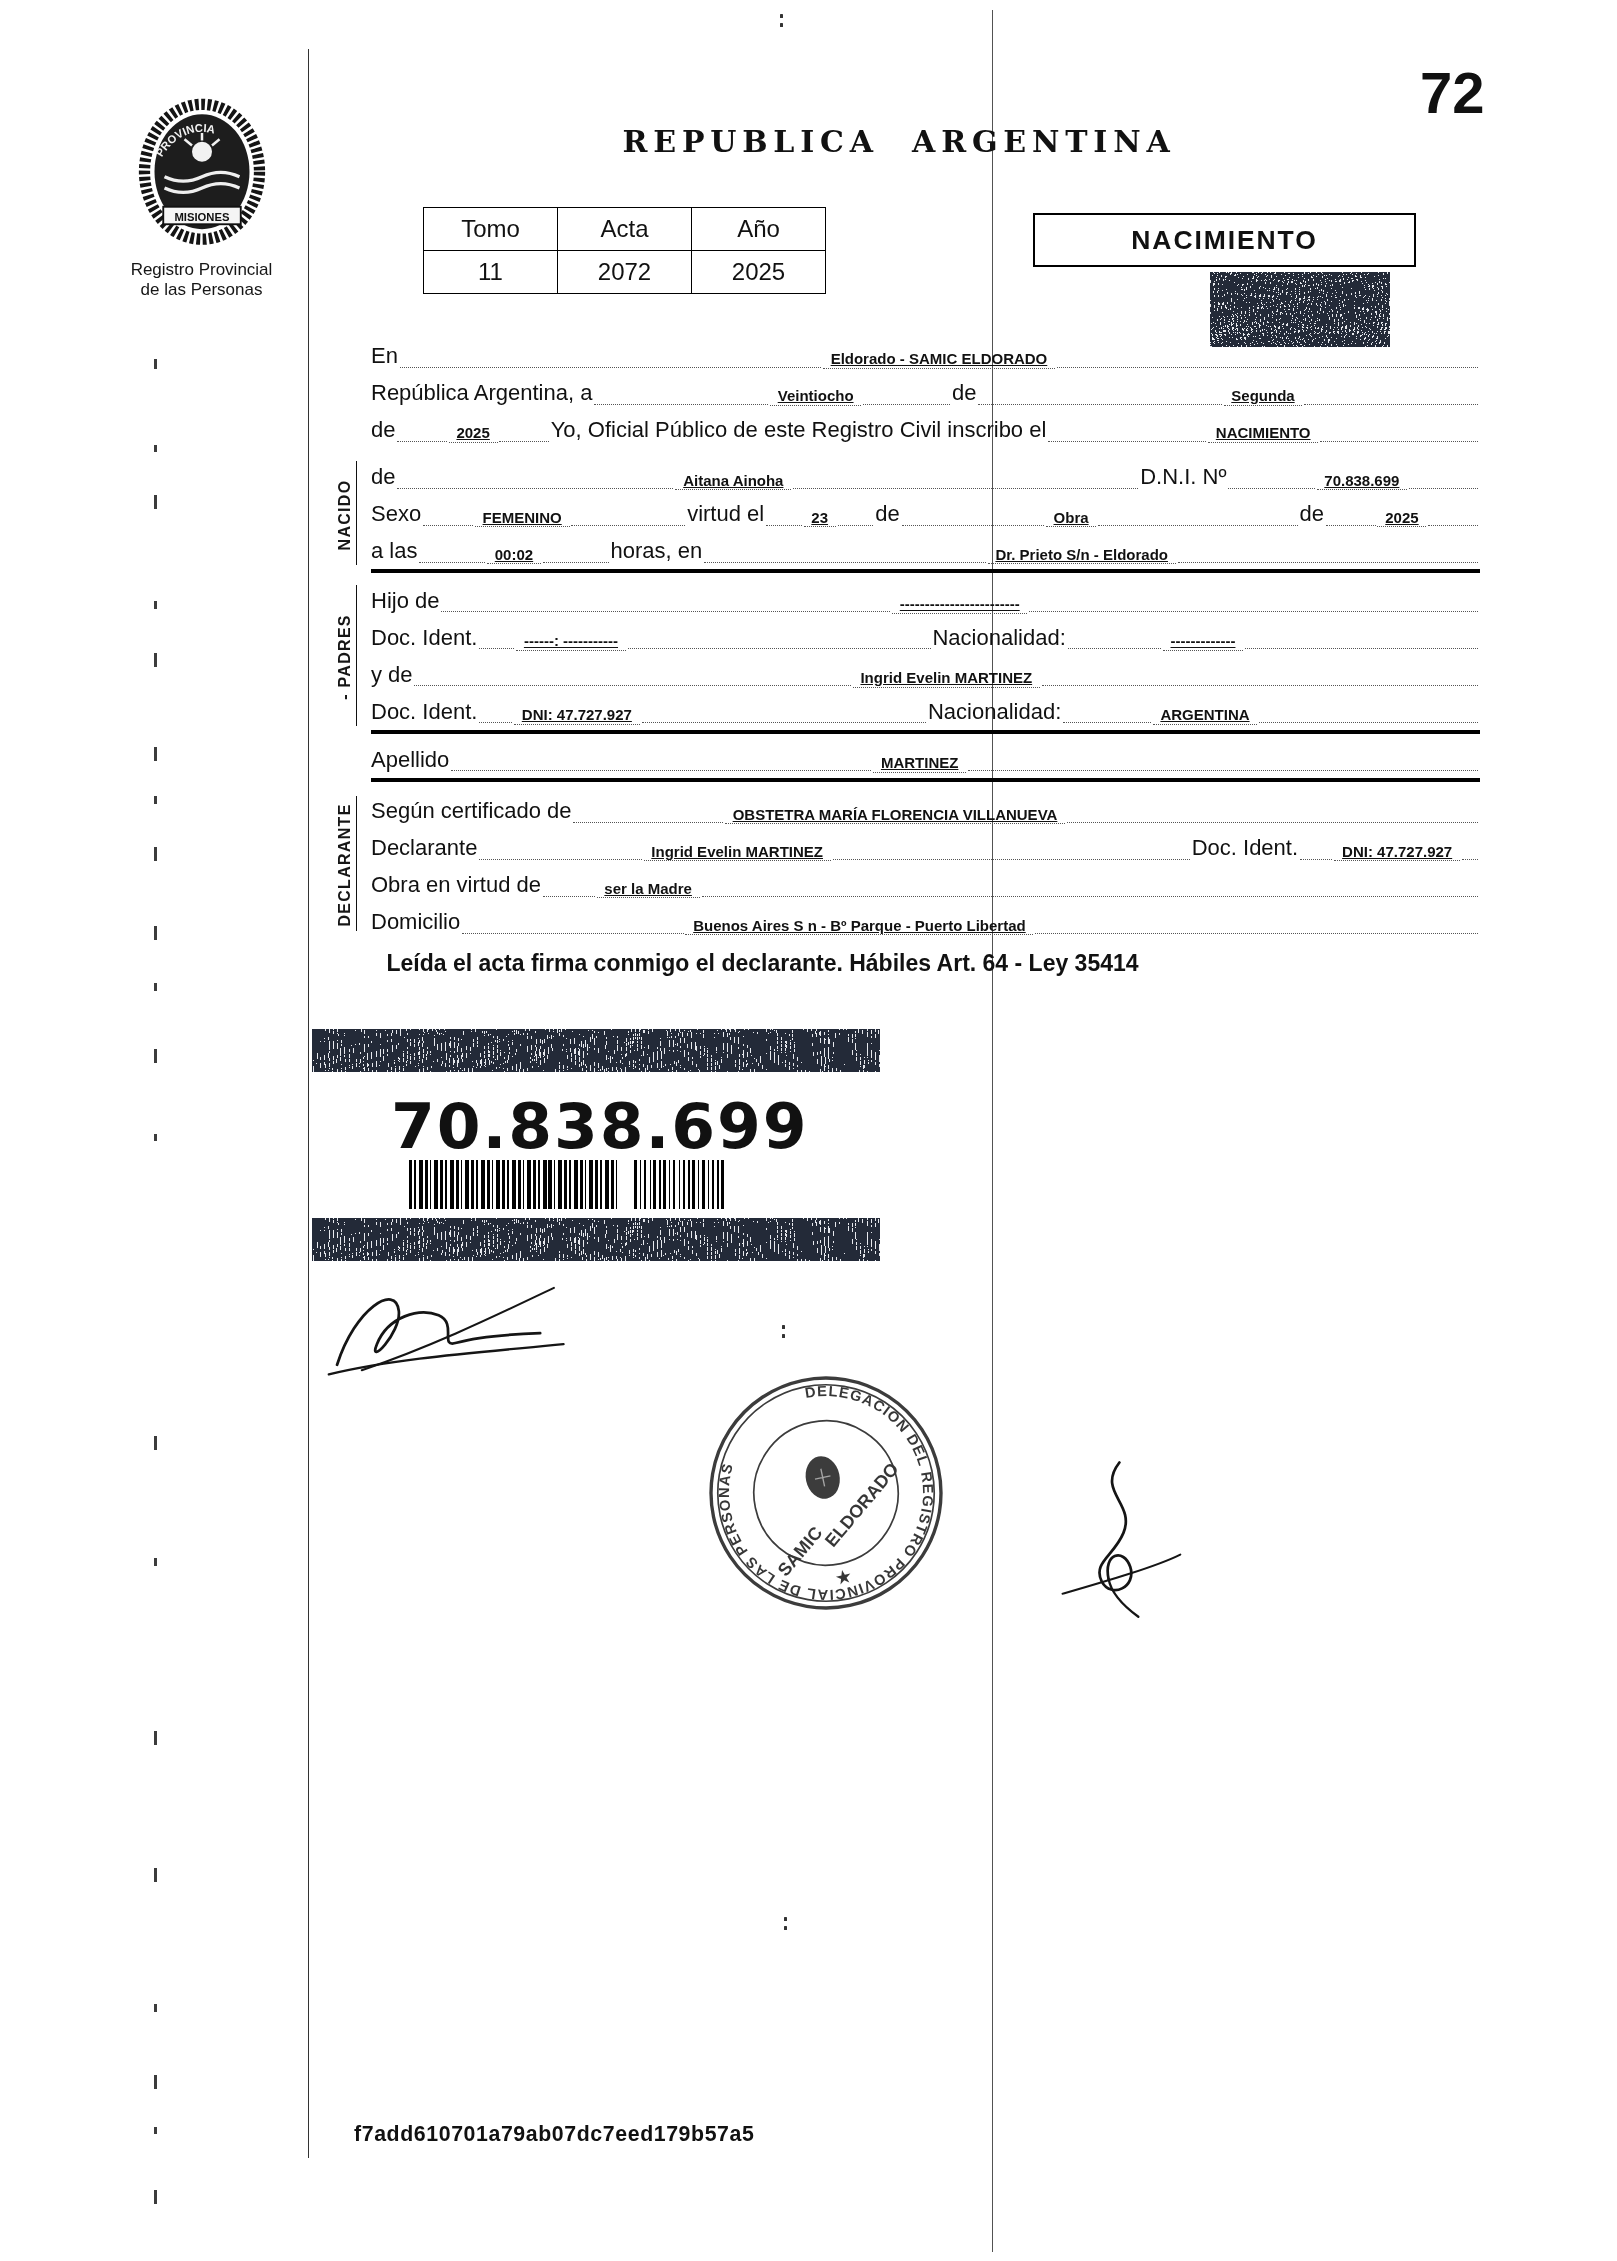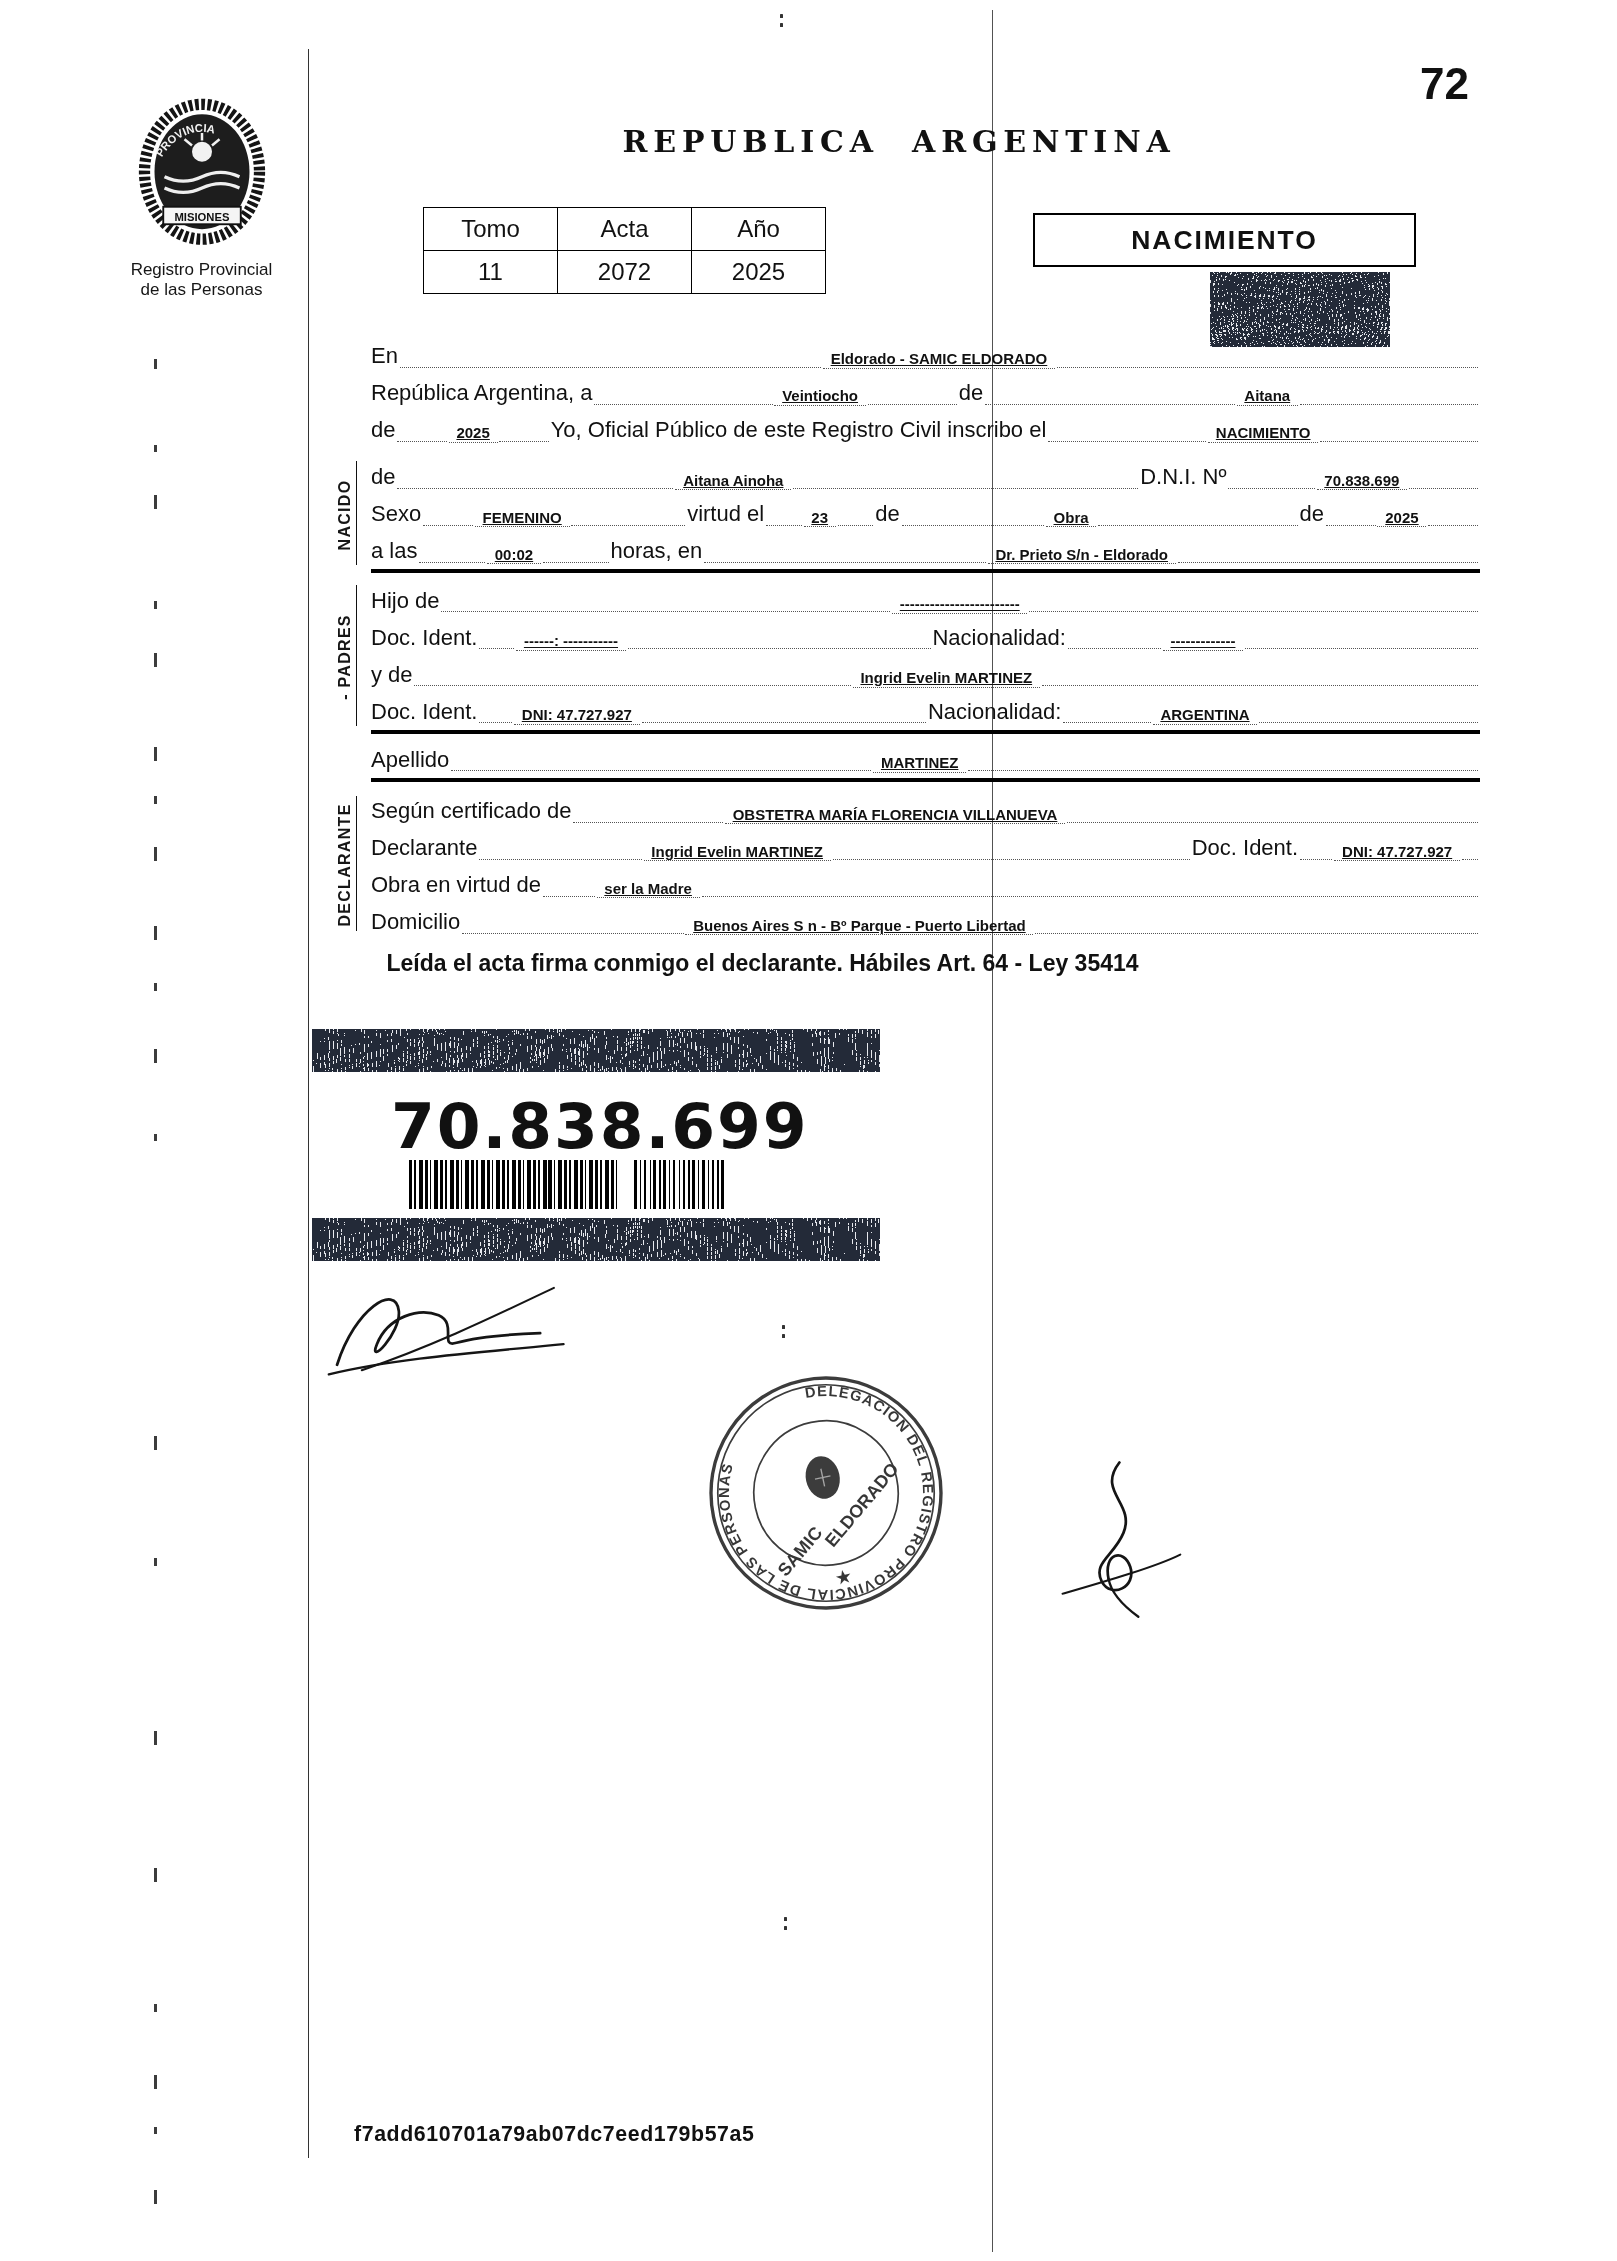--- a/index.html
+++ b/index.html
@@ -1,21 +1,21 @@
 <!DOCTYPE html>
 <html style="font-size:10.3px"><head>
 <meta charset="utf-8">
 <style>
   * { box-sizing: border-box; }
   html,body { margin:0; padding:0; }
   body { font-family:"Liberation Sans", sans-serif; color:#111; background:#fff; }
   .page { position:relative; width:1617px; height:2261px; background:#fff; overflow:hidden; }
 
   
-  .page-number { position:absolute; left:1420px; top:59px; font-size:44px; font-weight:600; }
+  .page-number { position:absolute; left:1420px; top:59px; font-size:58px; font-weight:600; }
 
   
   .fold-line { position:absolute; left:992px; top:10.3px; width:1.3px; height:2242px; background:rgba(15,15,15,.72); }
   .left-line { position:absolute; left:308px; top:49px; width:1.3px; height:2109px; background:rgba(15,15,15,.85); }
   .ticks i { position:absolute; left:154px; width:2.6px; background:#3c3c3c; display:block; }
   .dot { position:absolute; width:3.2px; height:3.9px; background:#333; border-radius:0.6px; }
 
   
   .doc-title { position:absolute; left:608px; top:124px; width:582px; text-align:center;
     font-family:"DejaVu Serif", serif; font-weight:bold; font-size:30px; letter-spacing:5.8px; word-spacing:17px; }
@@ -180,21 +180,21 @@
           <span class="val">Eldorado - SAMIC ELDORADO</span>
           <span class="fill" style="flex-grow: 1;"></span>
         </div>
         <div class="line">
           <span class="lbl">República Argentina, a</span>
           <span class="fill" style="flex-grow: 1;"></span>
           <span class="val">Veintiocho</span>
           <span class="fill" style="flex-grow: 0.5;"></span>
           <span class="lbl">de</span>
           <span class="fill" style="flex-grow: 1.4;"></span>
-          <span class="val">Aitana</span>
+          <span class="val">Segunda</span>
           <span class="fill" style="flex-grow: 1;"></span>
         </div>
         <div class="line">
           <span class="lbl">de</span>
           <span class="fill" style="flex-grow: 0.25;"></span>
           <span class="val">2025</span>
           <span class="fill" style="flex-grow: 0.25;"></span>
           <span class="lbl">Yo, Oficial Público de este Registro Civil inscribo el</span>
           <span class="fill" style="flex-grow: 0.8;"></span>
           <span class="val">NACIMIENTO</span>

